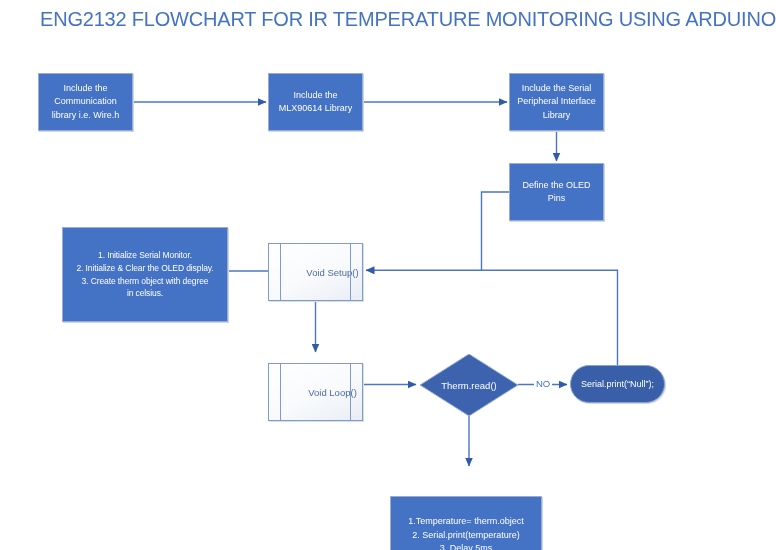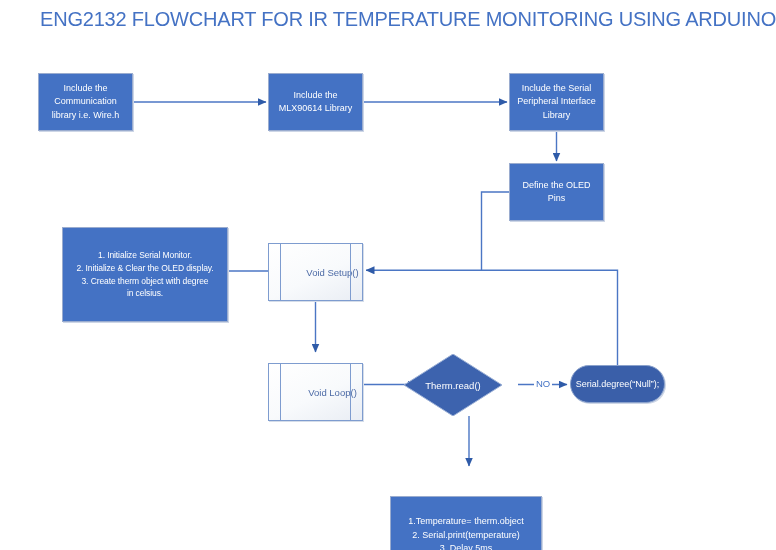--- a/index.html
+++ b/index.html
@@ -43,21 +43,21 @@
     padding:0 2px;line-height:1;
   }
   
   .n-wire {left:38px; top:73px; width:95px; height:58px;}
   .n-mlx  {left:268px;top:73px; width:95px; height:58px;}
   .n-spi  {left:509px;top:73px; width:95px; height:58px;}
   .n-oled {left:509px;top:163px;width:95px; height:58px;}
   .n-init {left:50px; top:227px;width:166px;height:95px;font-size:8.5px;letter-spacing:-0.1px;margin-left:12px;}
   .n-setup{left:268px;top:243px;width:95px; height:58px;}
   .n-loop {left:268px;top:355px;width:95px; height:58px;margin-top:8px;}
-  .n-dec  {left:404px;top:354px;width:98px; height:62px;}
+  .n-dec  {left:420px;top:354px;width:98px; height:62px;}
   .n-null {left:570px;top:365px;width:95px; height:38px;}
   .n-temp {left:390px;top:460px;width:152px;height:79px;margin-top:36px;}
   .no-lbl {left:534px;top:379px;}
 </style>
 </head>
 <body>
 
 <div class="canvas">
 
   <h1 class="title">ENG2132 FLOWCHART FOR IR TEMPERATURE MONITORING USING ARDUINO</h1>
@@ -118,21 +118,21 @@
   </div>
 
   <div class="node diamond n-dec">
     <svg width="98" height="62" viewBox="0 0 98 62">
       <polygon points="49,0 98,31 49,62 0,31" fill="#3D63AE" stroke="#9DB1D6" stroke-width="1"></polygon>
     </svg>
     <span class="lbl">Therm.read()</span>
   </div>
 
   <div class="node terminator n-null">
-    <span class="lbl">Serial.degree(“Null”);</span>
+    <span class="lbl">Serial.print(“Null”);</span>
   </div>
 
   <div class="node fillbox n-temp">
     <span class="lbl">1.Temperature= therm.object
 2. Serial.print(temperature)
 3. Delay 5ms</span>
   </div>
 
   <div class="branch-label no-lbl">NO</div>
 

